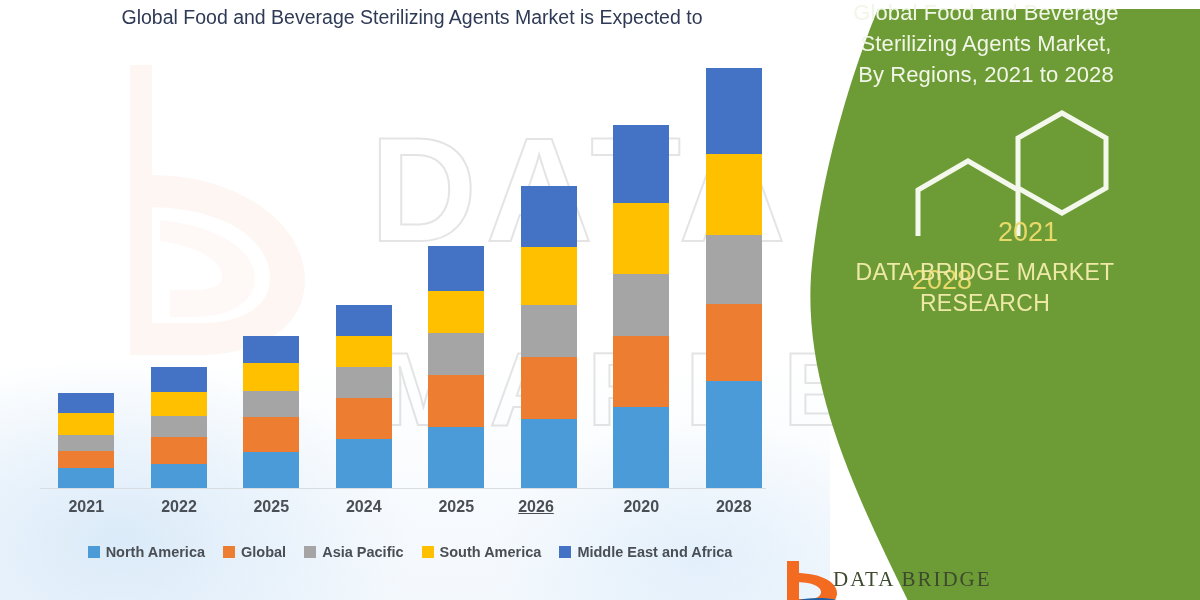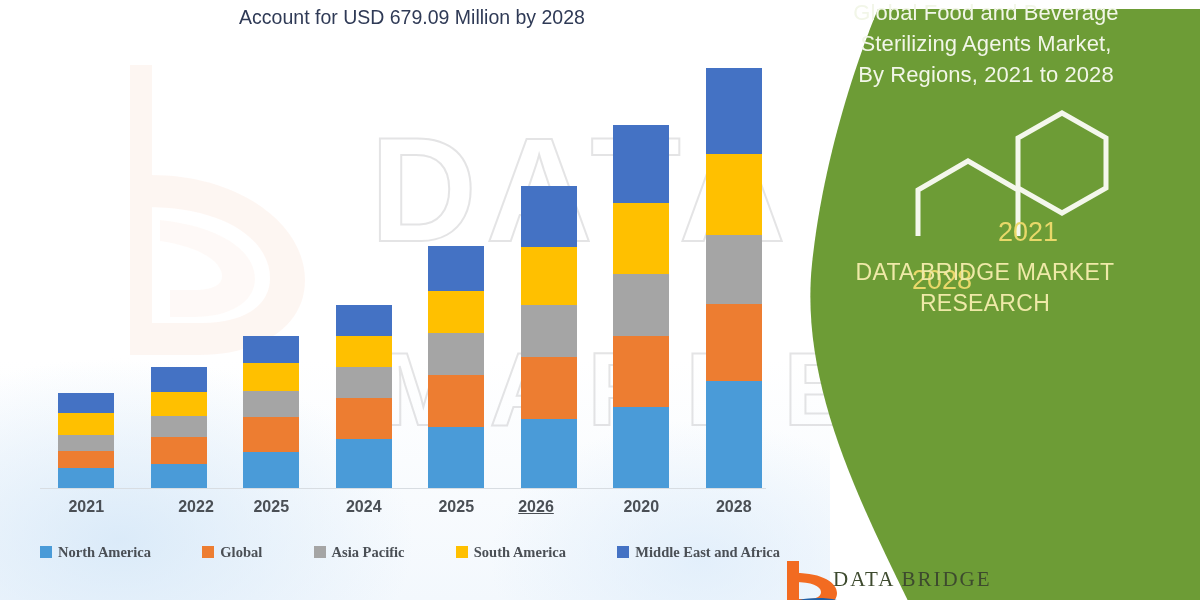--- a/index.html
+++ b/index.html
@@ -109,21 +109,21 @@
   .xlabels{
     position:absolute;left:40px;top:498px;width:740px;height:26px;
   }
   .xlabel{
     position:absolute;width:90px;text-align:center;
     color:#4a4f55;font-size:16px;font-weight:600;
   }
 
   .legend{
     position:absolute;left:40px;top:540px;width:740px;height:24px;
-    display:flex;align-items:center;justify-content:space-between;gap:18px;font-family:Liberation Serif, serif;
+    display:flex;align-items:center;justify-content:center;gap:18px;
   }
   .legend-item{display:flex;align-items:center;gap:6px;}
   .legend-swatch{width:12px;height:12px;display:block;}
   .legend-label{color:#4a4f55;font-size:14.5px;font-weight:700;white-space:nowrap;}
 </style>
 </head>
 <body>
 
 <div id="stage">
 
@@ -138,21 +138,21 @@
                C122 235 132 230 132 221 C132 208 112 192 70 186 Z" fill="#fdeee6"></path>
     </svg>
   </div>
 
   <div class="wm-text">
     <div class="wm-line l1">DATA BRIDGE</div>
     <div class="wm-line l2">MARKET RESEARCH</div>
   </div>
 
   <div class="chart-title">
-    <span>Account for USD 679.09 Million by 2028</span>
+    <span>Global Food and Beverage Sterilizing Agents Market is Expected to</span>
   </div>
 
   <div class="axis-line"></div>
   <div class="bars" id="bars">
       <div class="bar" style="left: 18.25px;">
         <div class="seg" title="Middle East and Africa 2021: 17" style="height: 20.2111px; background: rgb(68, 114, 196);"></div>
         <div class="seg" title="South America 2021: 18" style="height: 21.4px; background: rgb(255, 192, 0);"></div>
         <div class="seg" title="Asia Pacific 2021: 14" style="height: 16.6444px; background: rgb(165, 165, 165);"></div>
         <div class="seg" title="Europe 2021: 14" style="height: 16.6444px; background: rgb(237, 125, 49);"></div>
         <div class="seg" title="North America 2021: 17" style="height: 20.2111px; background: rgb(74, 155, 216);"></div>
@@ -202,21 +202,21 @@
       <div class="bar" style="left: 665.75px;">
         <div class="seg" title="Middle East and Africa 2028: 72" style="height: 85.6px; background: rgb(68, 114, 196);"></div>
         <div class="seg" title="South America 2028: 68" style="height: 80.8444px; background: rgb(255, 192, 0);"></div>
         <div class="seg" title="Asia Pacific 2028: 58" style="height: 68.9556px; background: rgb(165, 165, 165);"></div>
         <div class="seg" title="Europe 2028: 65" style="height: 77.2778px; background: rgb(237, 125, 49);"></div>
         <div class="seg" title="North America 2028: 90" style="height: 107px; background: rgb(74, 155, 216);"></div>
       </div>
     </div>
   <div class="xlabels" id="xlabels">
       <div class="xlabel" style="left: 1.25px;">2021</div>
-      <div class="xlabel" style="left: 111px;">2022</div>
+      <div class="xlabel" style="left: 94px;">2022</div>
       <div class="xlabel" style="left: 186.25px;">2025</div>
       <div class="xlabel" style="left: 278.75px;">2024</div>
       <div class="xlabel" style="left: 371.25px;">2025</div>
       <div class="xlabel" style="left: 451px; text-decoration: underline;">2026</div>
       <div class="xlabel" style="left: 556.25px;">2020</div>
       <div class="xlabel" style="left: 648.75px;">2028</div>
     </div>
   <div class="legend" id="legend">
       <div class="legend-item">
         <span class="legend-swatch" style="background: rgb(74, 155, 216);"></span>

